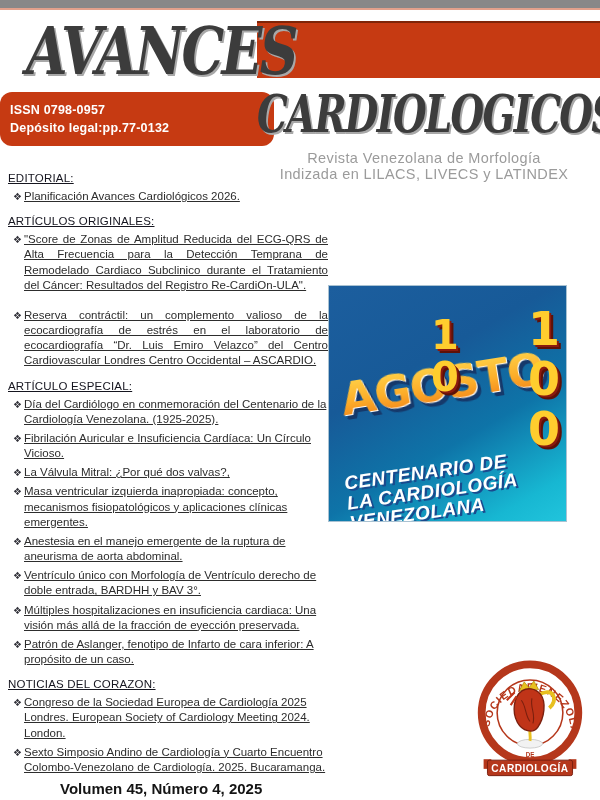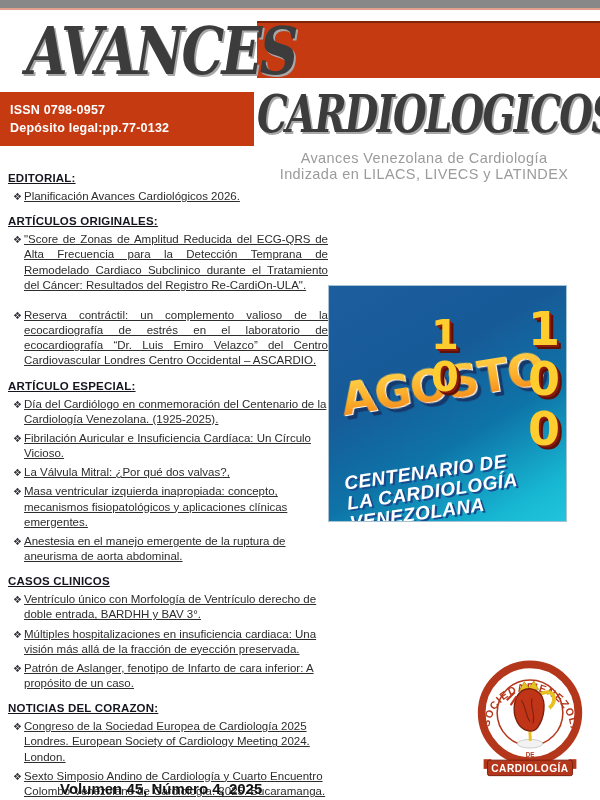--- a/index.html
+++ b/index.html
@@ -15,40 +15,40 @@
     background:#c63a12;border-top:2px solid #7e2408;box-sizing:border-box;
   }
   .title-avances{
     position:absolute;left:26px;top:4px;width:260px;
     font-family:"DejaVu Serif", serif;font-weight:bold;font-style:italic;
     font-size:61px;color:#3c3c3c;letter-spacing:-3px;white-space:nowrap;
     transform:scale(.88,1.08);transform-origin:left top;
     text-shadow:2px 2px 0 #a8a8a8;
   }
   .red-block-left{
-    position:absolute;left:0;top:84px;width:254px;height:54px;
-    background:#c63a12;box-sizing:border-box;padding:9px 0 0 10px;
+    position:absolute;left:0;top:84px;width:274px;height:54px;
+    background:#c63a12;box-sizing:border-box;padding:9px 0 0 10px;border-radius:12px;
   }
   .issn-line{color:#ffffff;font-weight:bold;font-size:12.5px;line-height:1.45;letter-spacing:.2px;}
   .title-cardio{
     position:absolute;left:257px;top:74px;width:345px;
     font-family:"DejaVu Serif", serif;font-weight:bold;font-style:italic;
     font-size:45px;color:#3c3c3c;letter-spacing:-2px;white-space:nowrap;
     transform:scale(.86,1.18);transform-origin:left top;
     text-shadow:2px 2px 0 #a8a8a8;
   }
   .subtitle{
     position:absolute;left:248px;top:143px;width:352px;text-align:center;
     color:#9b9b9b;font-size:14.5px;line-height:1.07;letter-spacing:.4px;
   }
   
   .toc{position:absolute;left:8px;top:160px;width:320px;}
   .toc-section{margin:0 0 2px 0;}
   .toc-heading{
-    font-size:11.5px;font-weight:bold;color:#15151f;
+    font-size:11.5px;font-weight:normal;color:#15151f;
     text-decoration:underline;letter-spacing:.2px;
     margin:11px 0 5px 0;
   }
   .toc-section:first-child .toc-heading{margin-top:4px;}
   .toc-item{display:flex;margin:0 0 4px 0;}
   .toc-item.justify .item-text{text-align:justify;}
   .toc-item.spaced{margin-bottom:15px;}
   .bullet{
     flex:0 0 16px;width:16px;font-size:10px;color:#34343c;
     padding-left:5px;box-sizing:border-box;line-height:15px;
@@ -106,21 +106,21 @@
   <div class="title-avances">AVANCES</div>
 
   <div class="red-block-left">
     <div class="issn-line">ISSN 0798-0957</div>
     <div class="issn-line">Depósito legal:pp.77-0132</div>
   </div>
 
   <div class="title-cardio">CARDIOLOGICOS</div>
 
   <div class="subtitle">
-    <div>Avances Venezolana de Cardiología</div>
+    <div>Revista Venezolana de Morfología</div>
     <div>Indizada en LILACS, LIVECS y LATINDEX</div>
   </div>
 
   <div class="toc" id="toc">
     <div class="toc-section">
       <div class="toc-heading">EDITORIAL:</div>
       <div>
 
       <div class="toc-item">
           <span class="bullet">❖</span>
@@ -171,21 +171,20 @@
           <span class="item-text">Masa ventricular izquierda inapropiada: concepto, mecanismos fisiopatológicos y aplicaciones clínicas emergentes.</span>
         </div>
           <div class="toc-item">
           <span class="bullet">❖</span>
           <span class="item-text">Anestesia en el manejo emergente de la ruptura de aneurisma de aorta abdominal.</span>
         </div>
         </div>
     </div>
 
     <div class="toc-section">
-      <div class="toc-heading">CASOS CLINICOS</div>
       <div>
 
       <div class="toc-item">
           <span class="bullet">❖</span>
           <span class="item-text">Ventrículo único con Morfología de Ventrículo derecho de doble entrada, BARDHH y BAV 3°.</span>
         </div>
           <div class="toc-item">
           <span class="bullet">❖</span>
           <span class="item-text">Múltiples hospitalizaciones en insuficiencia cardiaca: Una visión más allá de la fracción de eyección preservada.</span>
         </div>

